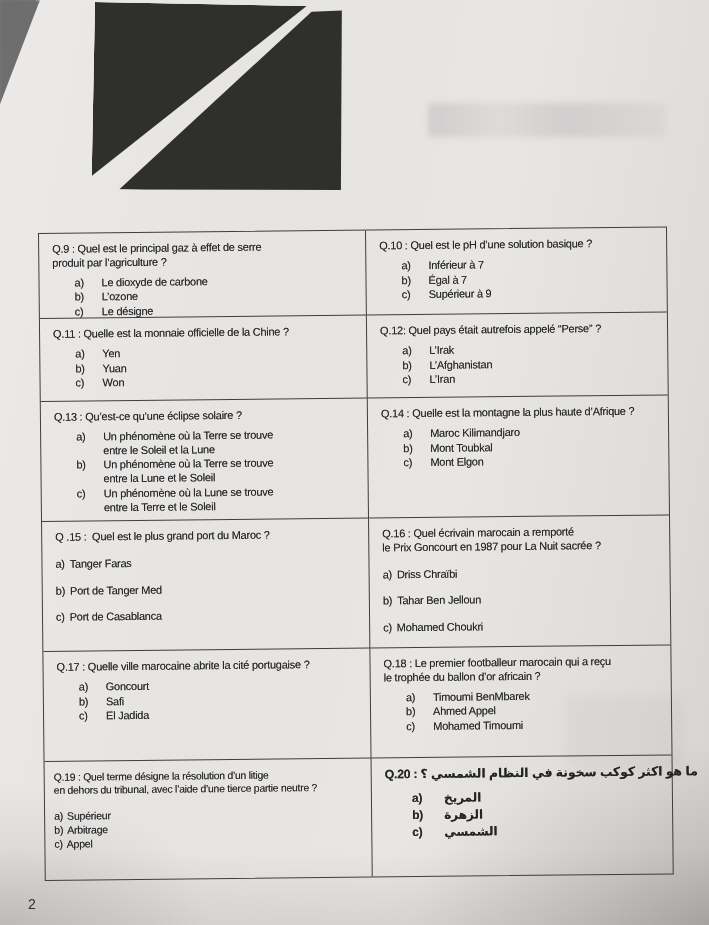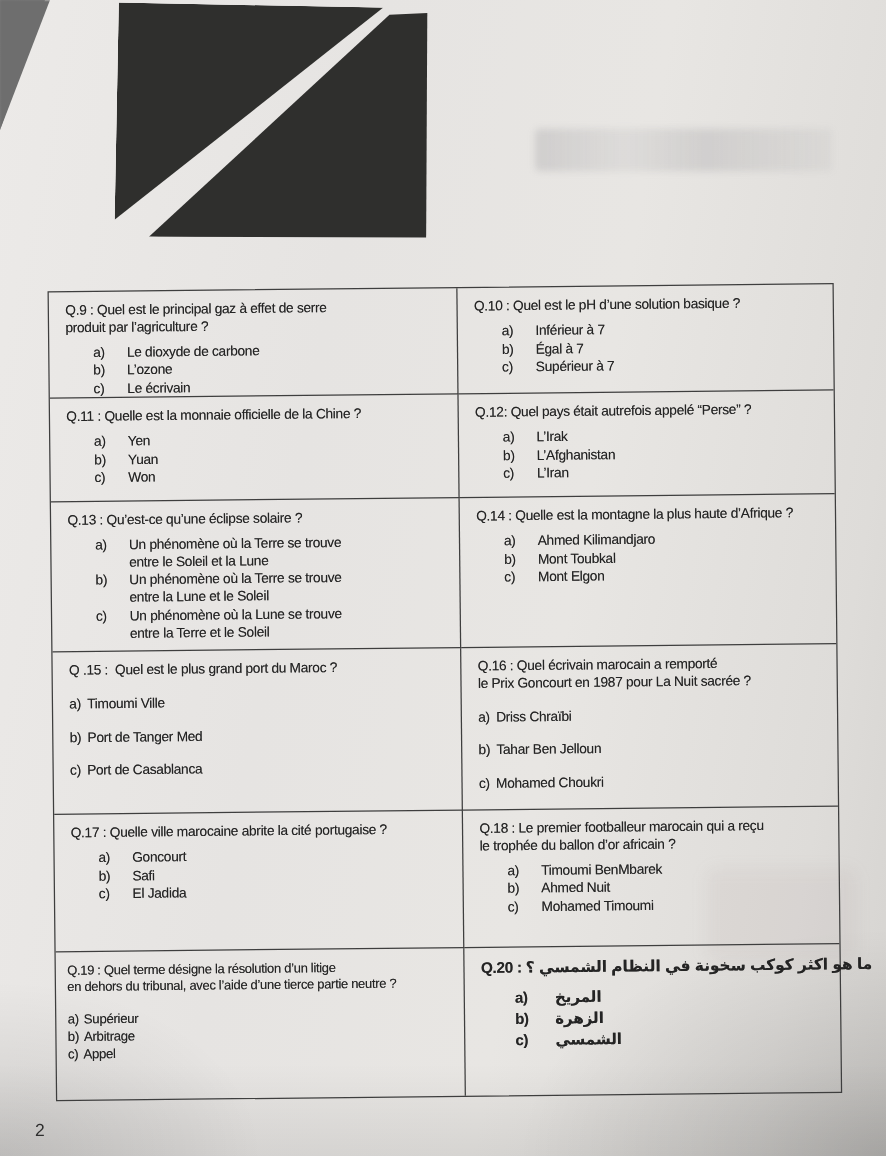--- a/index.html
+++ b/index.html
@@ -99,38 +99,38 @@
         <div class="opt">
           <span class="optlabel">a)</span>
           <span class="opttext">Le dioxyde de carbone</span>
         </div>
         <div class="opt">
           <span class="optlabel">b)</span>
           <span class="opttext">L’ozone</span>
         </div>
         <div class="opt">
           <span class="optlabel">c)</span>
-          <span class="opttext">Le écrivain</span>
+          <span class="opttext">Le désigne</span>
         </div>
       </div>
     </div>
     <div class="cell cell--indented">
       <div class="q">Q.10 : Quel est le pH d’une solution basique ?</div>
       <div class="opts">
         <div class="opt">
           <span class="optlabel">a)</span>
           <span class="opttext">Inférieur à 7</span>
         </div>
         <div class="opt">
           <span class="optlabel">b)</span>
           <span class="opttext">Égal à 7</span>
         </div>
         <div class="opt">
           <span class="optlabel">c)</span>
-          <span class="opttext">Supérieur à 7</span>
+          <span class="opttext">Supérieur à 9</span>
         </div>
       </div>
     </div>
     <div class="cell cell--indented">
       <div class="q">Q.11 : Quelle est la monnaie officielle de la Chine ?</div>
       <div class="opts">
         <div class="opt">
           <span class="optlabel">a)</span>
           <span class="opttext">Yen</span>
         </div>
@@ -179,38 +179,38 @@
           <span class="opttext">Un phénomène où la Lune se trouve
 entre la Terre et le Soleil</span>
         </div>
       </div>
     </div>
     <div class="cell cell--indented">
       <div class="q">Q.14 : Quelle est la montagne la plus haute d’Afrique ?</div>
       <div class="opts">
         <div class="opt">
           <span class="optlabel">a)</span>
-          <span class="opttext">Ahmed Kilimandjaro</span>
+          <span class="opttext">Maroc Kilimandjaro</span>
         </div>
         <div class="opt">
           <span class="optlabel">b)</span>
           <span class="opttext">Mont Toubkal</span>
         </div>
         <div class="opt">
           <span class="optlabel">c)</span>
           <span class="opttext">Mont Elgon</span>
         </div>
       </div>
     </div>
     <div class="cell cell--flush">
       <div class="q">Q .15 :  Quel est le plus grand port du Maroc ?</div>
       <div class="opts">
         <div class="opt">
           <span class="optlabel">a)</span>
-          <span class="opttext">Timoumi Ville</span>
+          <span class="opttext">Tanger Faras</span>
         </div>
         <div class="opt">
           <span class="optlabel">b)</span>
           <span class="opttext">Port de Tanger Med</span>
         </div>
         <div class="opt">
           <span class="optlabel">c)</span>
           <span class="opttext">Port de Casablanca</span>
         </div>
       </div>
@@ -253,21 +253,21 @@
     <div class="cell cell--indented">
       <div class="q">Q.18 : Le premier footballeur marocain qui a reçu
 le trophée du ballon d’or africain ?</div>
       <div class="opts">
         <div class="opt">
           <span class="optlabel">a)</span>
           <span class="opttext">Timoumi BenMbarek</span>
         </div>
         <div class="opt">
           <span class="optlabel">b)</span>
-          <span class="opttext">Ahmed Nuit</span>
+          <span class="opttext">Ahmed Appel</span>
         </div>
         <div class="opt">
           <span class="optlabel">c)</span>
           <span class="opttext">Mohamed Timoumi</span>
         </div>
       </div>
     </div>
     <div class="cell cell--tight">
       <div class="q">Q.19 : Quel terme désigne la résolution d’un litige
 en dehors du tribunal, avec l’aide d’une tierce partie neutre ?</div>

